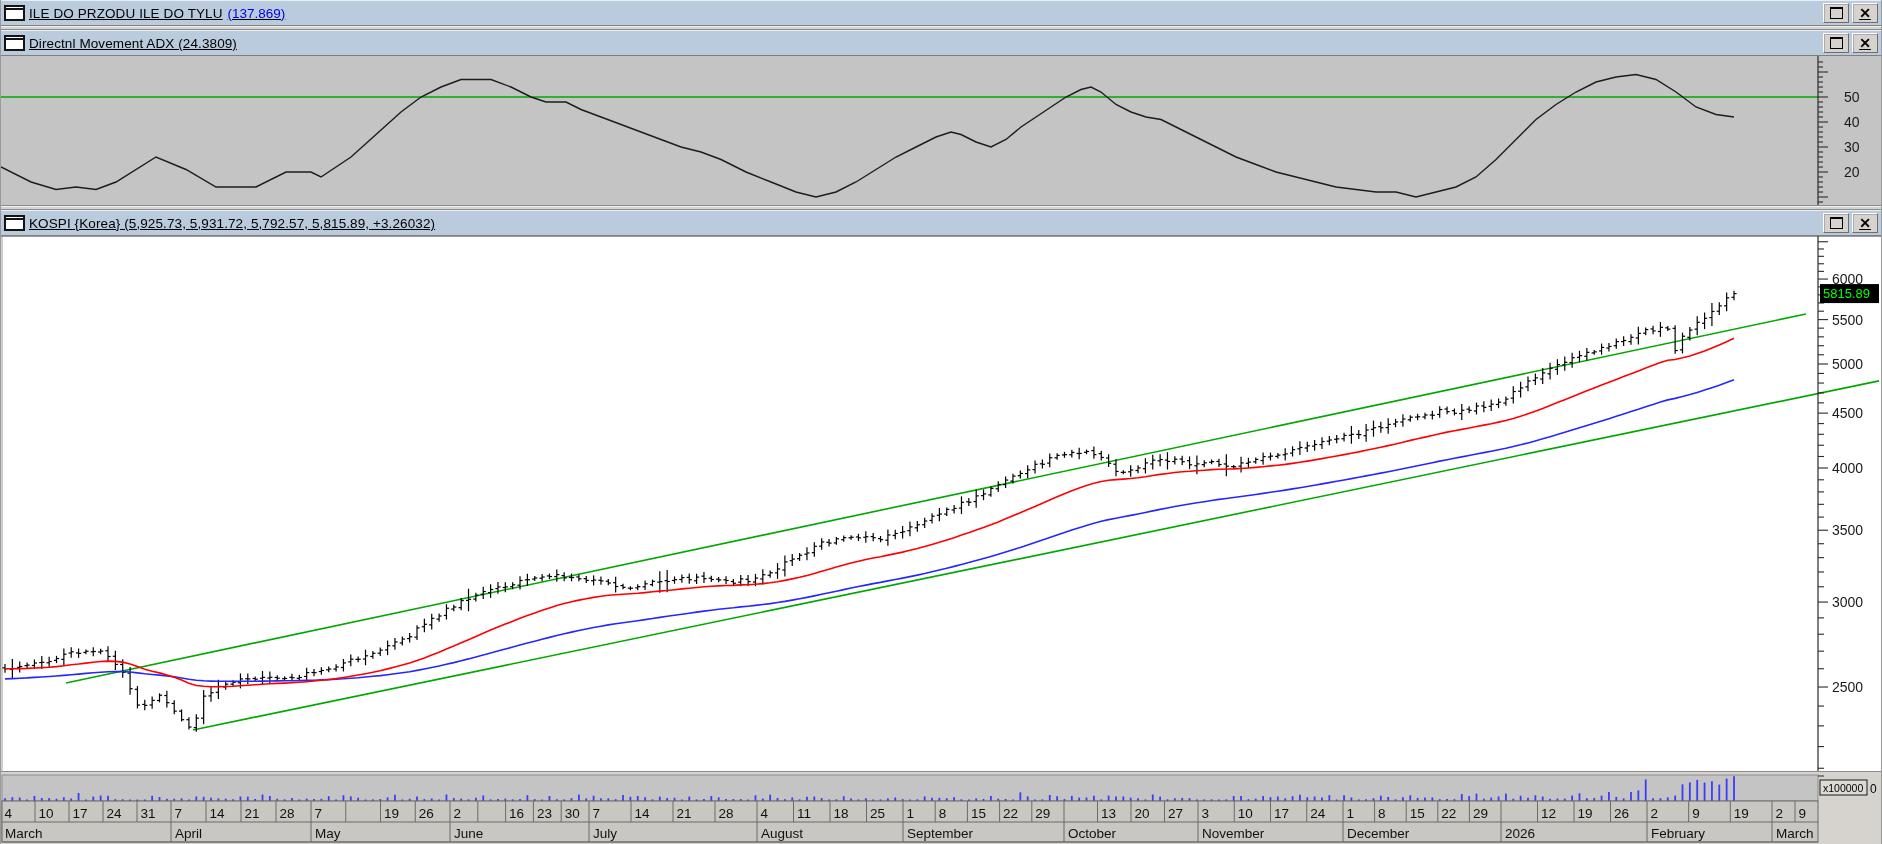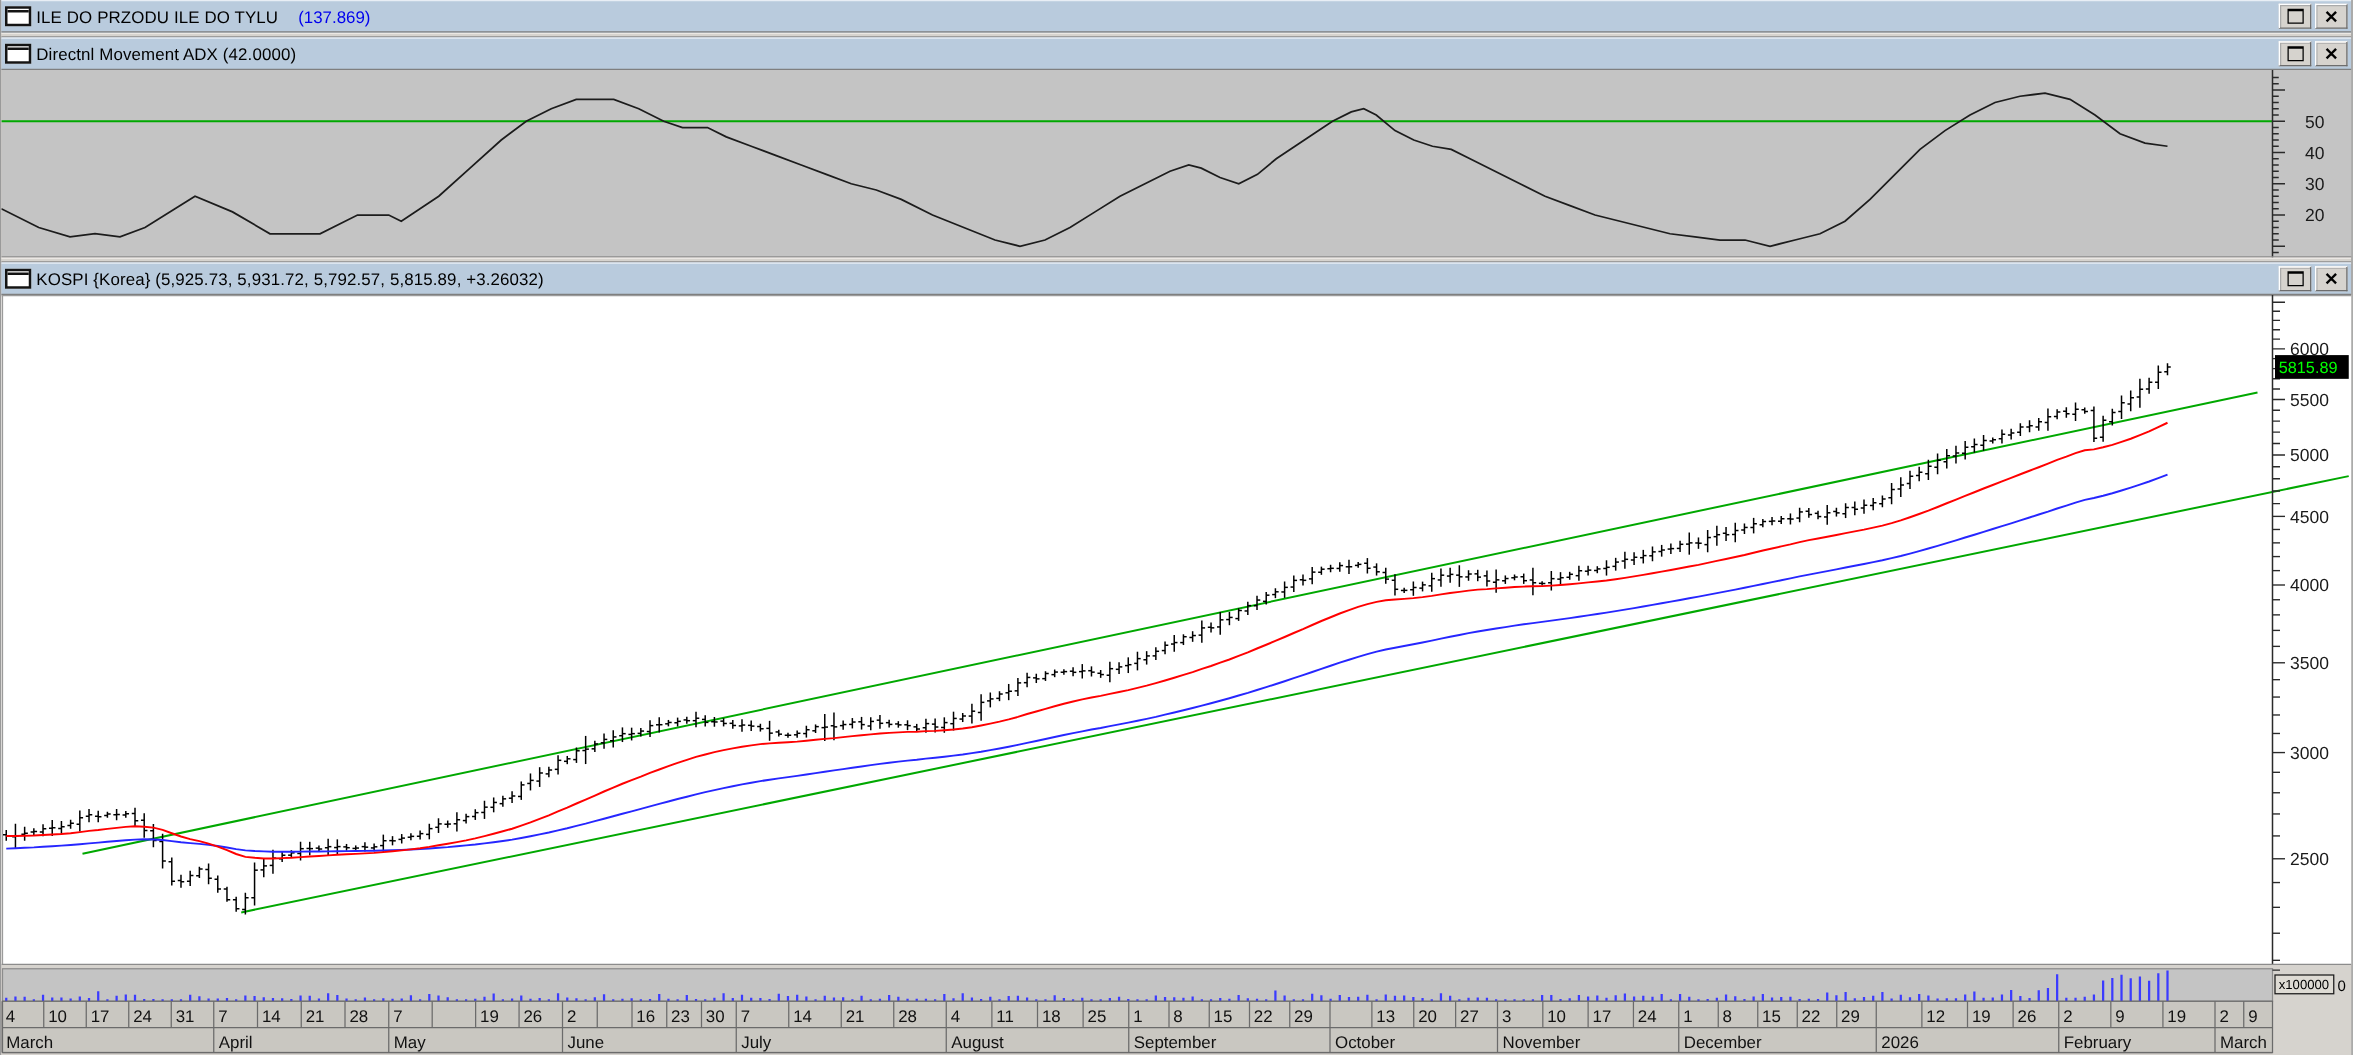--- a/index.html
+++ b/index.html
@@ -4,29 +4,29 @@
 <style>
   html,body{margin:0;padding:0;background:#888;}
   .app{
     position:relative;width:1882px;height:844px;overflow:hidden;
     background:#d6d3ce;font-family:"Liberation Sans", sans-serif;
     border-left:1px solid #9a9a9a;border-right:1px solid #9a9a9a;box-sizing:border-box;
   }
   .titlebar{
     height:26px;background:#b9cbdd;display:flex;align-items:center;
     border-top:1px solid #e8eef5;border-bottom:1px solid #7f7f7f;box-sizing:border-box;
-    padding-left:3px;position:relative;
+    padding-left:3px;position:relative;text-decoration:underline;
   }
   .winicon{
     width:21px;height:16px;background:#fff;border:2px solid #141414;
     display:inline-block;box-sizing:border-box;margin-right:4px;flex:0 0 auto;
   }
   .winicon-bar{display:block;height:2px;background:#141414;margin-top:1px;}
   .tb-text{font-size:13.5px;color:#000;white-space:nowrap;letter-spacing:0.1px;}
-  .tb-value{font-size:13.5px;color:#0000ee;margin-left:16px;white-space:nowrap;}
+  .tb-value{font-size:13.5px;color:#0000ee;margin-left:5px;white-space:nowrap;}
   .tb-btns{margin-left:auto;display:flex;gap:3px;padding-right:3px;}
   .tb-btn{
     width:26px;height:20px;background:#d6d3ce;
     border-top:1px solid #ffffff;border-left:1px solid #ffffff;
     border-right:1px solid #6d6d6d;border-bottom:1px solid #6d6d6d;
     box-shadow:1px 1px 0 #aaa inset;
     display:flex;align-items:center;justify-content:center;box-sizing:border-box;cursor:pointer;
   }
   .glyph-max{width:11px;height:9px;border:1px solid #000;border-top:2px solid #000;display:inline-block;}
   .glyph-x{font-size:14px;font-weight:bold;color:#000;line-height:1;}
@@ -54,21 +54,21 @@
         </span>
     </span>
   </div>
 
   <div class="frame-sep"></div>
 
   <div class="titlebar">
     <span class="winicon">
         <span class="winicon-bar"></span>
       </span>
-    <span class="tb-text">Directnl Movement ADX (42.0000)</span>
+    <span class="tb-text">Directnl Movement ADX (24.3809)</span>
     <span class="tb-btns">
       <span class="tb-btn">
           <span class="glyph-max"></span>
         </span>
       <span class="tb-btn">
           <span class="glyph-x">✕</span>
         </span>
     </span>
   </div>
 

